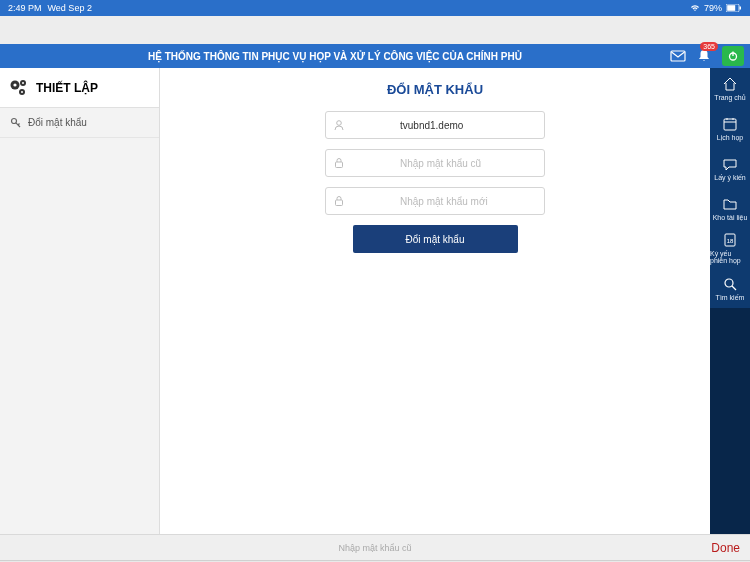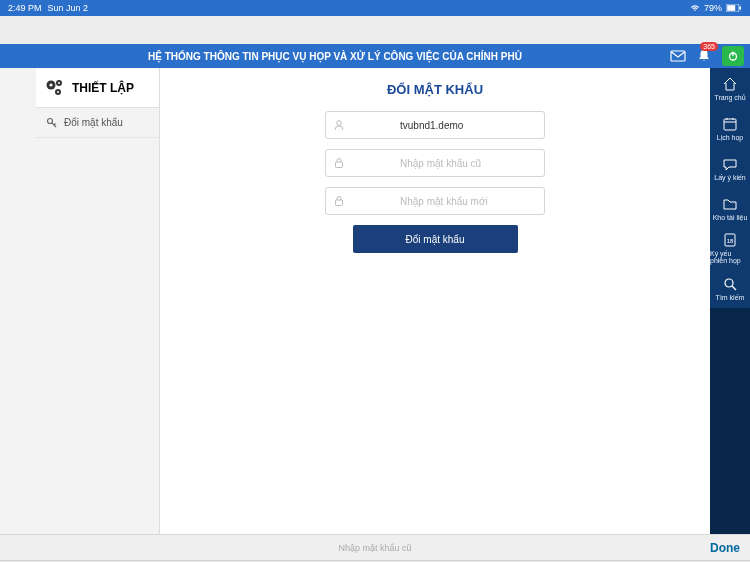--- a/index.html
+++ b/index.html
@@ -11,56 +11,56 @@
 
   .app-header { height: 24px; background: #2a6fc9; color: #fff; display: flex; align-items: center; position: relative; margin-top: 28px; }
   .app-title { flex: 1; text-align: center; font-size: 10px; font-weight: 600; }
   .header-icons { display: flex; align-items: center; gap: 10px; padding-right: 6px; }
   .header-icon { width: 16px; height: 16px; position: relative; }
   .badge { position: absolute; top: -6px; right: -6px; background: #e63a3a; color: #fff; border-radius: 7px; font-size: 7px; padding: 1px 3px; line-height: 1; }
   .power-btn { width: 22px; height: 20px; background: #29b84c; border-radius: 3px; display: flex; align-items: center; justify-content: center; }
 
   .body-area { display: flex; height: calc(562px - 16px - 24px - 26px - 30px); }
 
-  .left-sidebar { width: 160px; background: #f3f3f3; border-right: 1px solid #ddd; padding-left: 36px; }
+  .left-sidebar { width: 160px; background: #f3f3f3; border-right: 1px solid #ddd; }
   .sidebar-title-row { height: 40px; display: flex; align-items: center; padding: 0 8px; gap: 6px; background: #fff; border-bottom: 1px solid #e0e0e0; }
   .sidebar-title { font-size: 12px; font-weight: 600; }
   .sidebar-item { height: 30px; display: flex; align-items: center; padding: 0 10px; gap: 6px; font-size: 10px; color: #555; border-bottom: 1px solid #e5e5e5; background: #f3f3f3; }
 
   .main { flex: 1; background: #fff; display: flex; flex-direction: column; align-items: center; padding-top: 14px; }
   .page-title { color: #1a4a98; font-weight: 700; font-size: 13px; margin-bottom: 14px; }
   .field { width: 220px; height: 28px; border: 1px solid #d5d5d5; border-radius: 3px; margin-bottom: 10px; display: flex; align-items: center; }
   .field-icon { width: 26px; display: flex; align-items: center; justify-content: center; color: #bbb; }
   .field input { border: none; outline: none; flex: 1; font-size: 10px; color: #333; padding-right: 8px; background: transparent; margin-left: 48px; }
   .field input::placeholder { color: #bbb; }
   .submit-btn { width: 165px; height: 28px; background: #1a3f7a; color: #fff; border: none; border-radius: 2px; font-size: 10px; font-weight: 500; cursor: pointer; }
 
   .right-rail { width: 40px; background: #0e3a6f; display: flex; flex-direction: column; }
   .rail-item { height: 40px; display: flex; flex-direction: column; align-items: center; justify-content: center; color: #e6eef9; font-size: 7px; gap: 2px; cursor: pointer; }
   .rail-item.dark { background: #08264a; flex: 1; }
   .rail-icon { width: 16px; height: 16px; }
 
   .hint-bar { height: 26px; background: #efefef; border-top: 1px solid #d9d9d9; display: flex; align-items: center; position: relative; }
   .hint-text { flex: 1; text-align: center; font-size: 9px; color: #aaa; }
-  .done-btn { position: absolute; right: 10px; font-size: 12px; color: #0369a1; font-weight: 700; cursor: pointer; }
+  .done-btn { position: absolute; right: 10px; font-size: 12px; color: #b91c1c; font-weight: 400; cursor: pointer; }
 
   .toolbar { height: 30px; background: #e9e9e9; border-top: 1px solid #d0d0d0; display: flex; align-items: center; justify-content: space-between; padding: 0 14px; }
   .toolbar-left { display: flex; gap: 20px; align-items: center; }
   .tool-icon { width: 16px; height: 16px; color: #6a6a6a; }
   .toolbar-right { display: flex; align-items: center; gap: 12px; color: #6a6a6a; }
 
   svg { display: block; }
 </style>
 </head>
 <body>
 
 <div class="status-bar">
   <div class="status-left">
     <span>2:49 PM</span>
-    <span>Sun Jun 2</span>
+    <span>Wed Sep 2</span>
   </div>
   <div class="status-right">
     <span>
       <svg width="10" height="8" viewBox="0 0 10 8">
           <path d="M5 7 L6 6 A1.4 1.4 0 0 0 4 6 Z M2.5 4.5 A3.5 3.5 0 0 1 7.5 4.5 L6.6 5.4 A2.2 2.2 0 0 0 3.4 5.4 Z M1 3 A5.6 5.6 0 0 1 9 3 L8.1 3.9 A4.3 4.3 0 0 0 1.9 3.9 Z" fill="#fff"></path>
         </svg>
     </span>
     <span>79%</span>
     <span>
       <svg width="16" height="8" viewBox="0 0 16 8">

